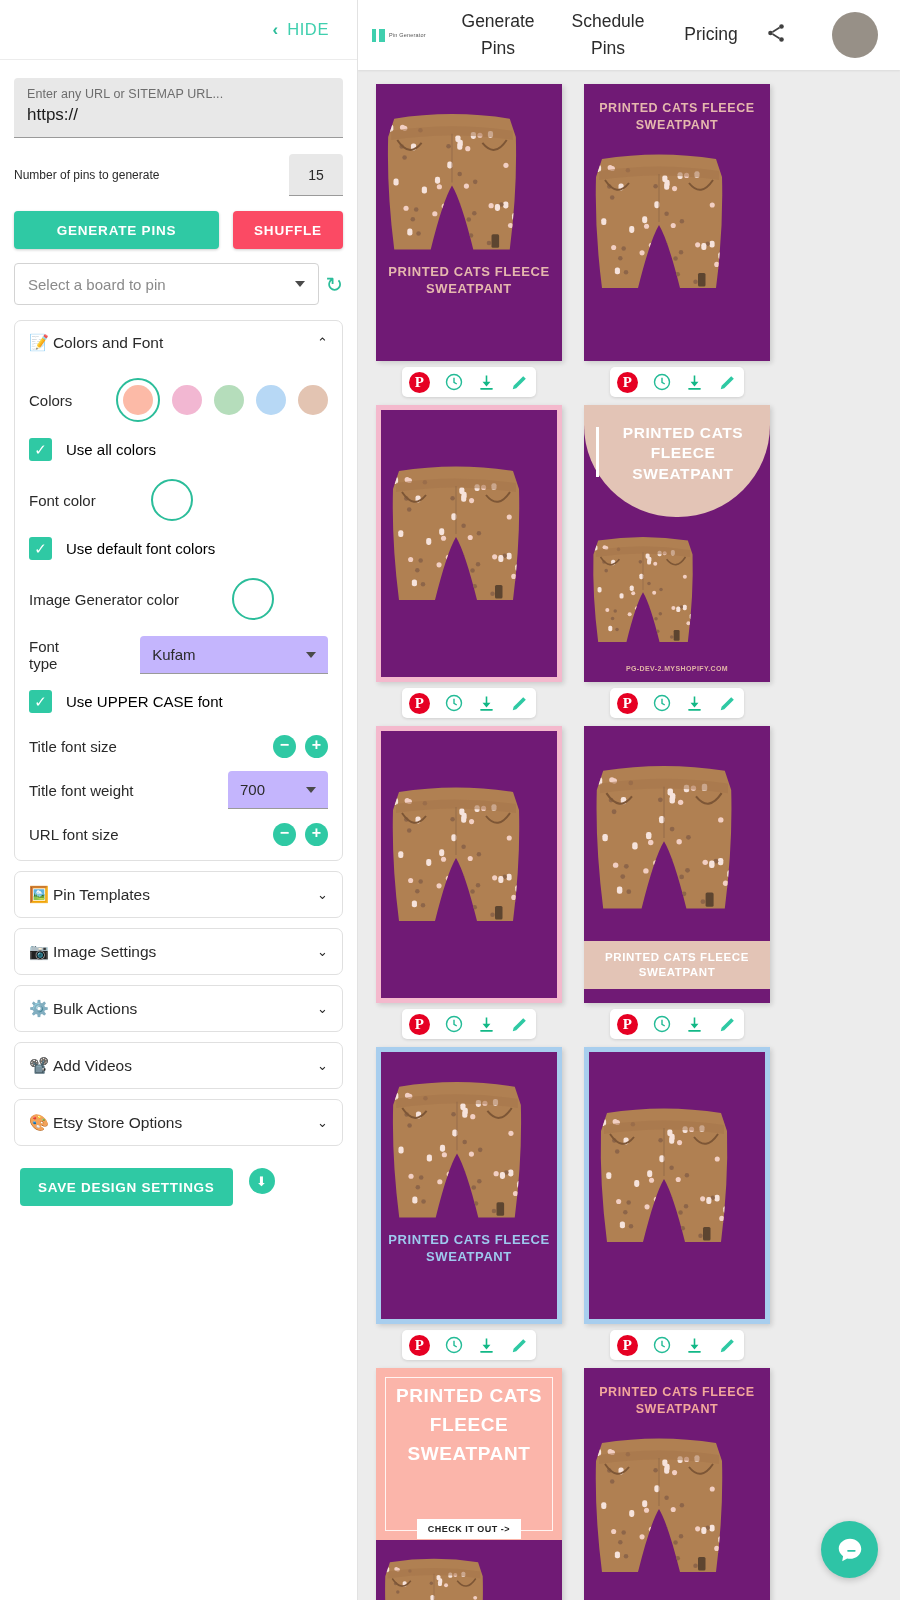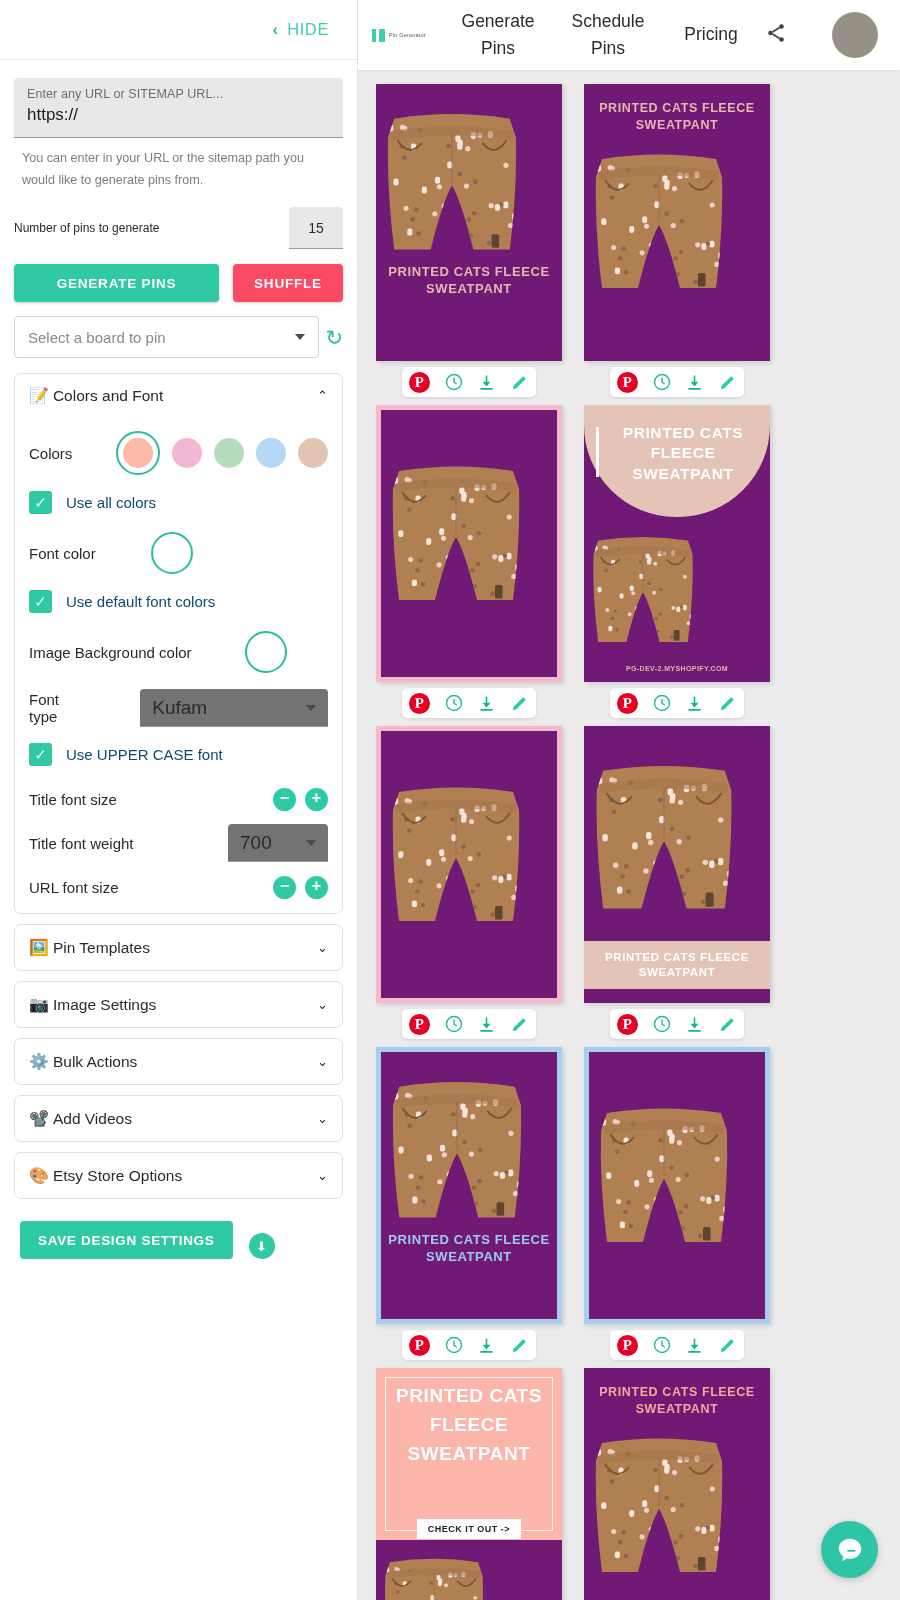--- a/index.html
+++ b/index.html
@@ -100,44 +100,44 @@
     display: flex; align-items: center; justify-content: center;
   }
   .sw-sel .sw { width: 30px; height: 30px; }
 
   .cb-row { display: flex; align-items: center; gap: 14px; margin-top: 16px; }
   .cb {
     width: 23px; height: 23px; border-radius: 3px; background: #2fc9a4;
     display: flex; align-items: center; justify-content: center;
     color: #fff; font-size: 15px; line-height: 1;
   }
-  .cb-label { font-size: 15px; color: #0c4a6e; }
+  .cb-label { font-size: 15px; color: #000000; }
 
   .circle-empty {
     width: 42px; height: 42px; border-radius: 50%;
     border: 2px solid #2bbd9a; background: #fff;
   }
 
   .sel-box {
-    background: #737373; border-bottom: 1.6px solid #9a9a9a;
+    background: #c4b5fd; border-bottom: 1.6px solid #9a9a9a;
     border-radius: 4px 4px 0 0; height: 38px;
     display: flex; align-items: center; justify-content: space-between;
-    padding: 0 12px; font-size: 19px; color: #2a2a2a;
+    padding: 0 12px; font-size: 15px; color: #2a2a2a;
   }
   .pm { display: flex; gap: 9px; margin-left: auto; }
   .pm-btn {
     width: 23px; height: 23px; border-radius: 50%; background: #2fc9a4;
     color: #fff; font-size: 16px; font-weight: bold; line-height: 20px;
     text-align: center;
   }
 
   .collapsed-panel { margin: 10px 14px 0 14px; }
   .collapsed-panel .panel-head { padding: 13px 14px; }
 
-  .save-row { display: flex; align-items: flex-end; gap: 16px; margin: 22px 14px 0 20px; }
+  .save-row { display: flex; align-items: flex-start; gap: 16px; margin: 22px 14px 0 20px; }
   .btn-save {
     background: #2fc9a4; border: none; border-radius: 4px; color: #fff;
     font-size: 13.5px; letter-spacing: .7px; font-weight: 600;
     padding: 0 18px; height: 38px; cursor: pointer;
     display: flex; align-items: center;
   }
   .dl-icon {
     width: 26px; height: 26px; border-radius: 50%; background: #2fc9a4;
     color: #fff; font-size: 13px; display: flex; align-items: center;
     justify-content: center;
@@ -215,21 +215,20 @@
 
     <div class="hide-row">
       <span class="hide-chevron">‹</span>
       <span class="hide-label">HIDE</span>
     </div>
 
     <div class="url-field">
       <div class="url-label">Enter any URL or SITEMAP URL...</div>
       <div class="url-value">https://</div>
     </div>
-    <div class="url-help">You can enter in your URL or the sitemap path you would like to generate pins from.</div>
 
     <div class="pins-row">
       <div class="pins-label">Number of pins to generate</div>
       <div class="pins-input">15</div>
     </div>
 
     <div class="btn-row">
       <button class="btn btn-generate">GENERATE PINS</button>
       <button class="btn btn-shuffle">SHUFFLE</button>
     </div>
@@ -274,21 +273,21 @@
           <span class="row-label">Font color</span>
           <span class="circle-empty" style="margin-left:22px"></span>
         </div>
 
         <div class="cb-row">
           <span class="cb">✓</span>
           <span class="cb-label">Use default font colors</span>
         </div>
 
         <div class="row" style="margin-top:18px">
-          <span class="row-label">Image Background color</span>
+          <span class="row-label">Image Generator color</span>
           <span class="circle-empty" style="margin-left:20px"></span>
         </div>
 
         <div class="row" style="margin-top:16px">
           <span class="row-label">Font type</span>
           <span class="sel-box" style="margin-left:18px; width:194px">
             <span>Kufam</span>
             <span class="caret"></span>
           </span>
         </div>

